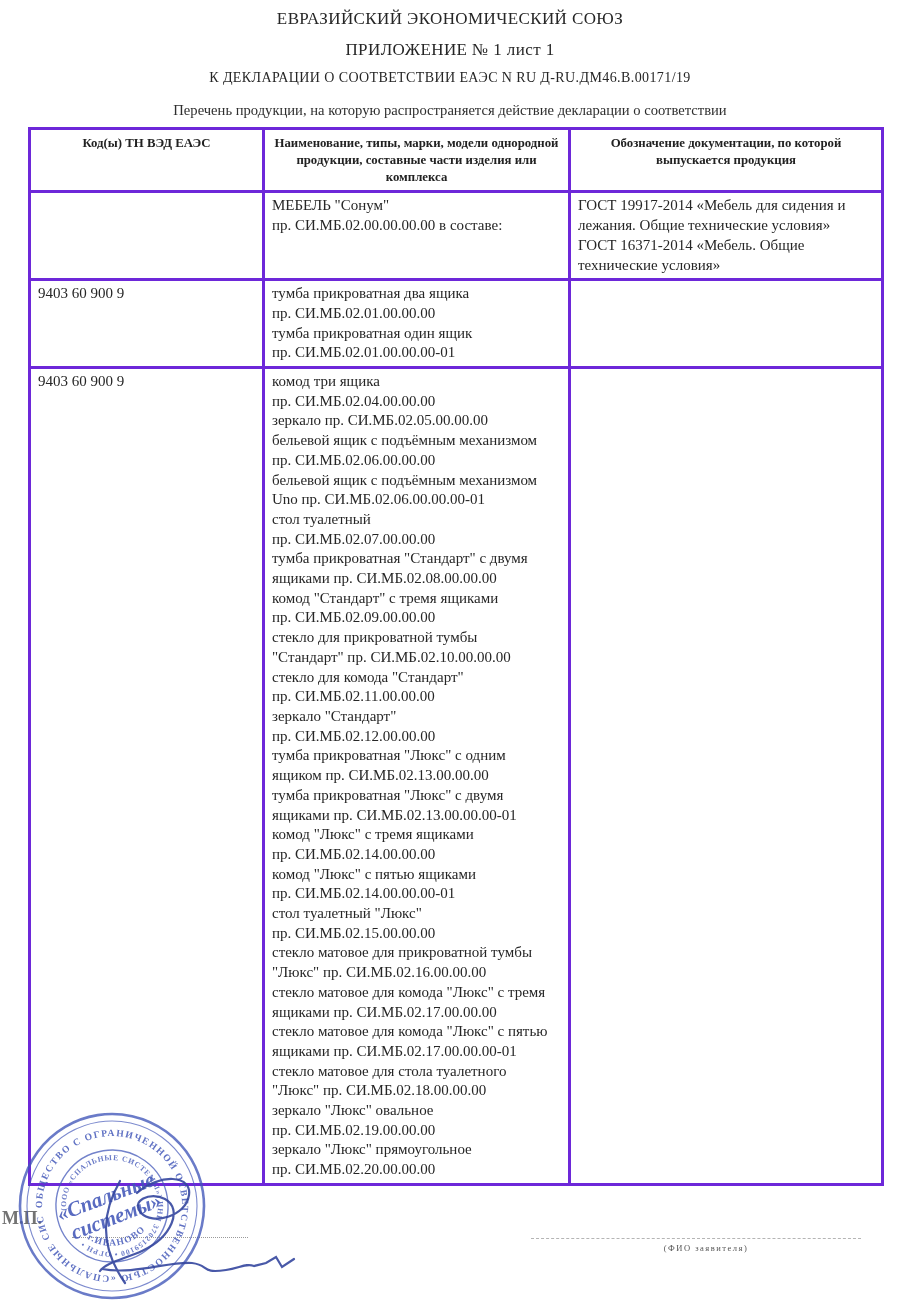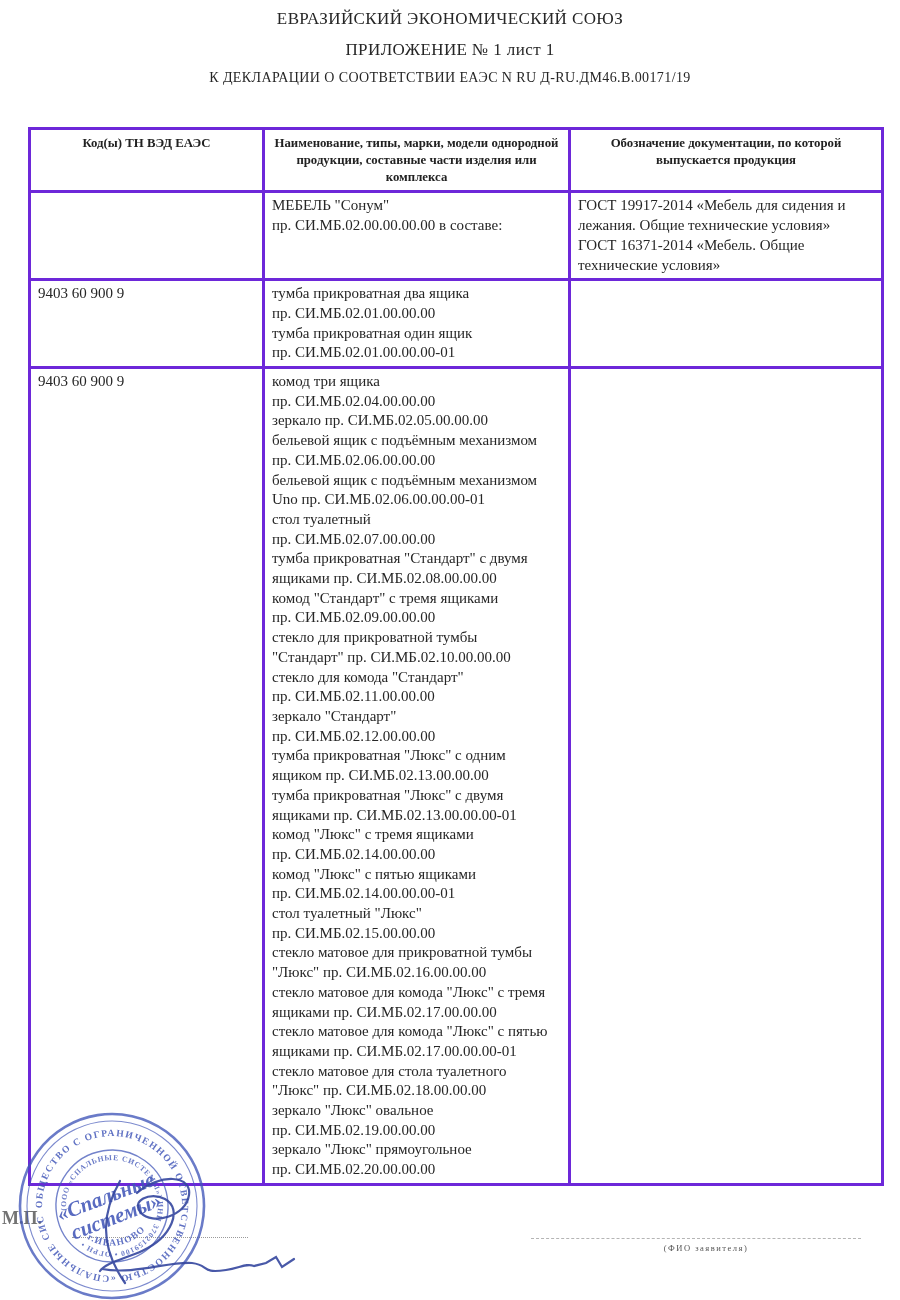--- a/index.html
+++ b/index.html
@@ -45,20 +45,21 @@
 </style>
 </head>
 <body>
 
 <div class="page">
 
   <div class="title t1">ЕВРАЗИЙСКИЙ ЭКОНОМИЧЕСКИЙ СОЮЗ</div>
   <div class="title t2">ПРИЛОЖЕНИЕ № 1 лист 1</div>
   <div class="title t3">К ДЕКЛАРАЦИИ О СООТВЕТСТВИИ ЕАЭС N RU Д-RU.ДМ46.В.00171/19</div>
 
+  <div class="caption">Перечень продукции, на которую распространяется действие декларации о соответствии</div>
 
   <table class="decl">
     <colgroup>
       <col style="width:234px">
         <col style="width:306px">
         <col style="width:313px">
     </colgroup>
     <thead>
       <tr>
         <th>Код(ы) ТН ВЭД ЕАЭС</th>

